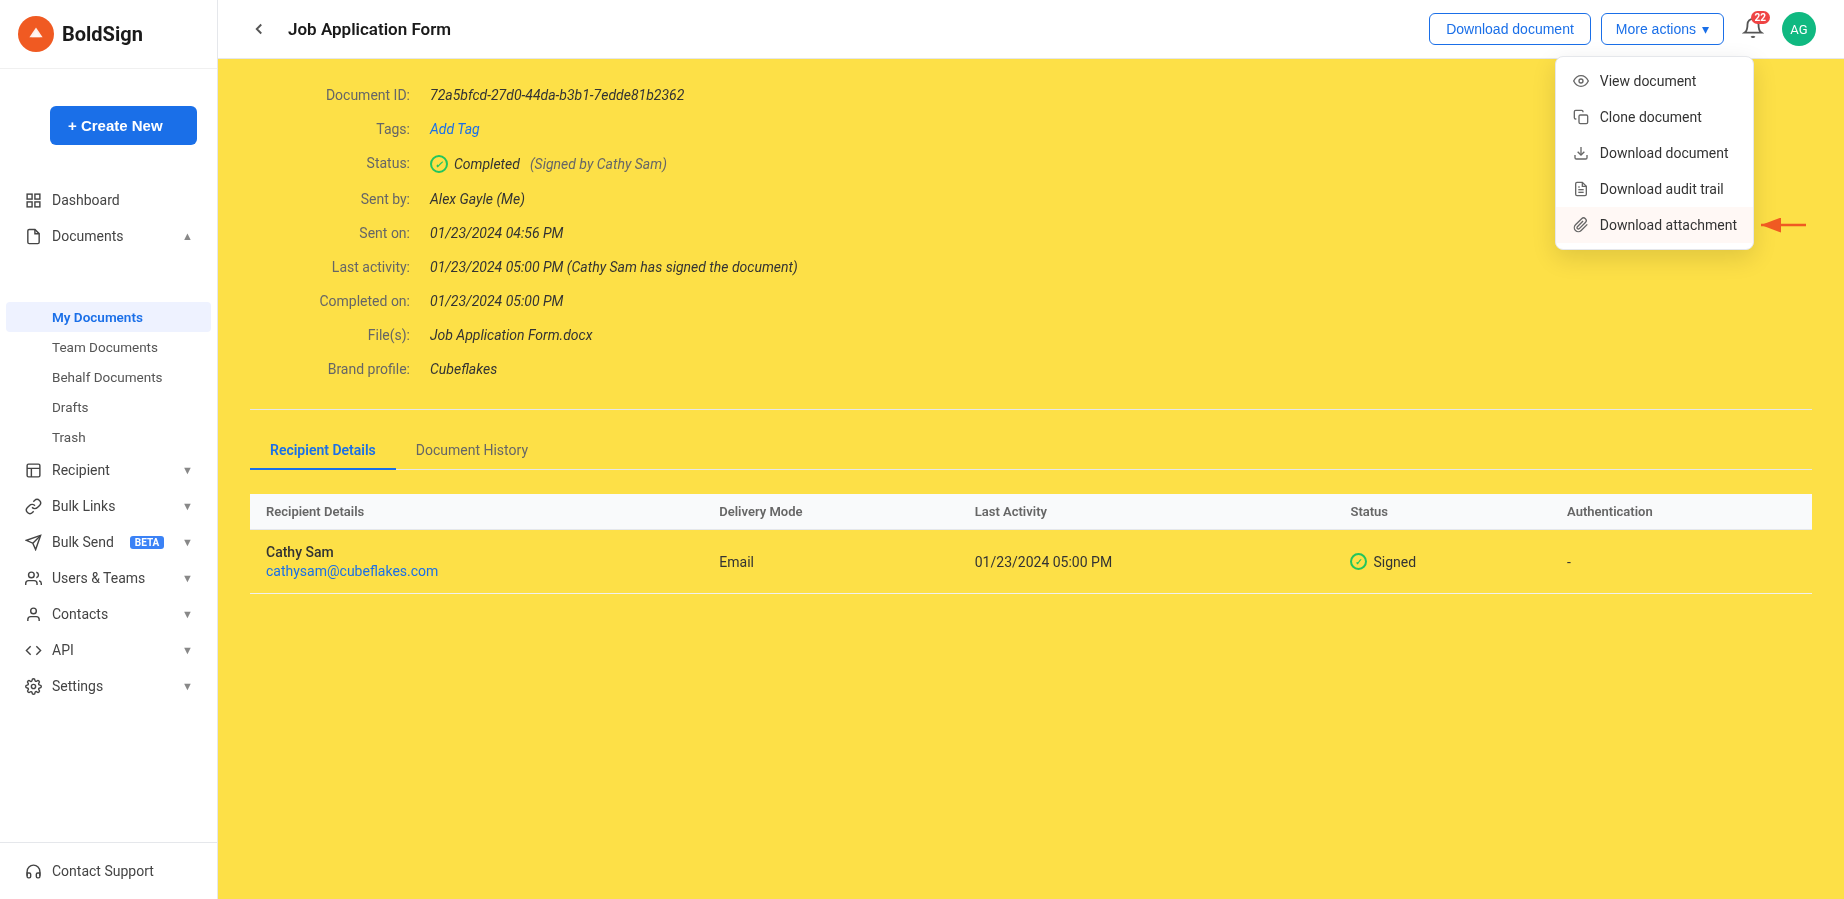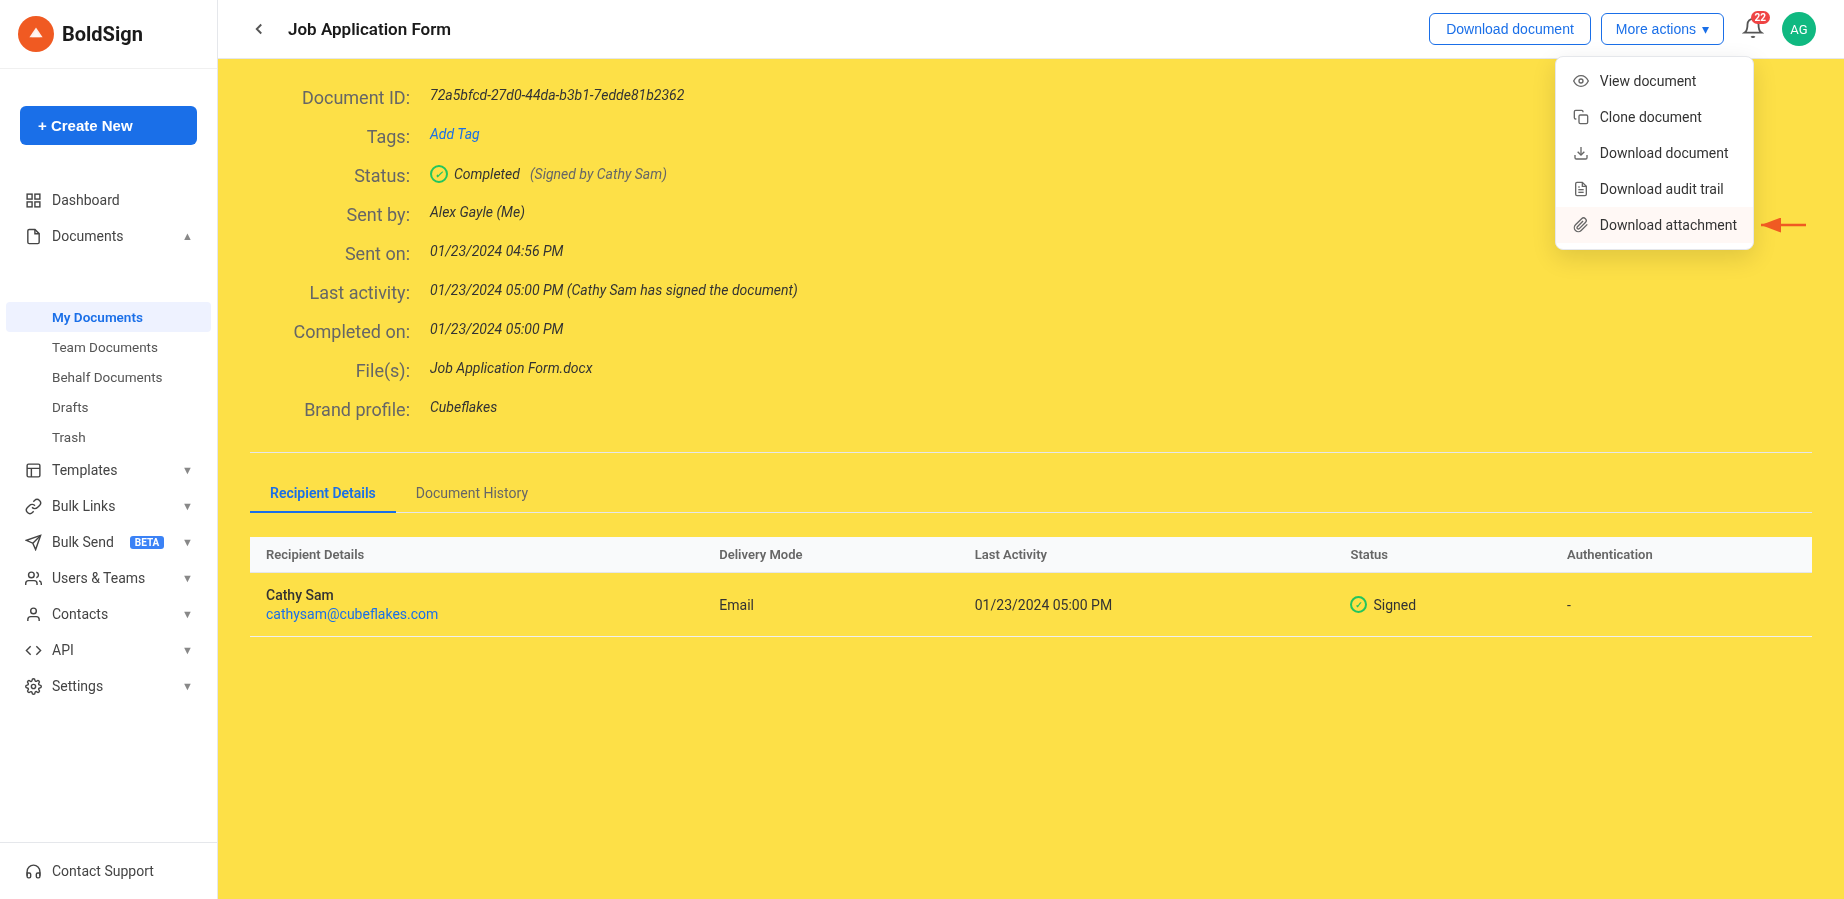--- a/index.html
+++ b/index.html
@@ -230,21 +230,21 @@
 
     
     .doc-details {
       display: grid;
       grid-template-columns: 180px 1fr;
       gap: 10px 0;
       margin-bottom: 28px;
     }
     .detail-label {
       color: #666;
-      font-size: 18px;
+      font-size: 14px;
       padding: 4px 0;
       text-align: right;
       padding-right: 20px;
     }
     .detail-value {
       color: #333;
       font-size: 14px;
       padding: 4px 0;
       font-style: italic;
     }
@@ -345,21 +345,21 @@
   <div class="sidebar-logo">
     <div class="logo-icon">
       <svg viewBox="0 0 40 40" fill="none" xmlns="http://www.w3.org/2000/svg">
         <path d="M20 8 L32 26 L8 26 Z" fill="white" opacity="0.9"></path>
         <path d="M20 14 L28 26 L12 26 Z" fill="white" opacity="0.5"></path>
       </svg>
     </div>
     <span class="logo-text">BoldSign</span>
   </div>
 
-  <div style="padding: 8px 6px 4px;">
+  <div style="padding: 8px 6px 4px; margin-left: 30px;">
     <button class="create-new-btn">+ Create New</button>
   </div>
 
   <div class="nav-section">
     <div class="nav-item">
       <span class="nav-icon">
         <svg width="17" height="17" viewBox="0 0 24 24" fill="none" stroke="currentColor" stroke-width="2">
             <rect x="3" y="3" width="7" height="7"></rect>
             <rect x="14" y="3" width="7" height="7"></rect>
             <rect x="3" y="14" width="7" height="7"></rect>
@@ -398,21 +398,21 @@
       </div>
     </div>
 
     <div class="nav-item">
       <span class="nav-icon">
         <svg width="17" height="17" viewBox="0 0 24 24" fill="none" stroke="currentColor" stroke-width="2">
             <rect x="3" y="3" width="18" height="18" rx="2"></rect>
             <path d="M3 9h18M9 21V9"></path>
           </svg>
       </span>
-      <span>Templates</span>
+      <span>Recipient</span>
       <span class="chevron">▼</span>
     </div>
 
     <div class="nav-item">
       <span class="nav-icon">
         <svg width="17" height="17" viewBox="0 0 24 24" fill="none" stroke="currentColor" stroke-width="2">
             <path d="M10 13a5 5 0 0 0 7.54.54l3-3a5 5 0 0 0-7.07-7.07l-1.72 1.71"></path>
             <path d="M14 11a5 5 0 0 0-7.54-.54l-3 3a5 5 0 0 0 7.07 7.07l1.71-1.71"></path>
           </svg>
       </span>

